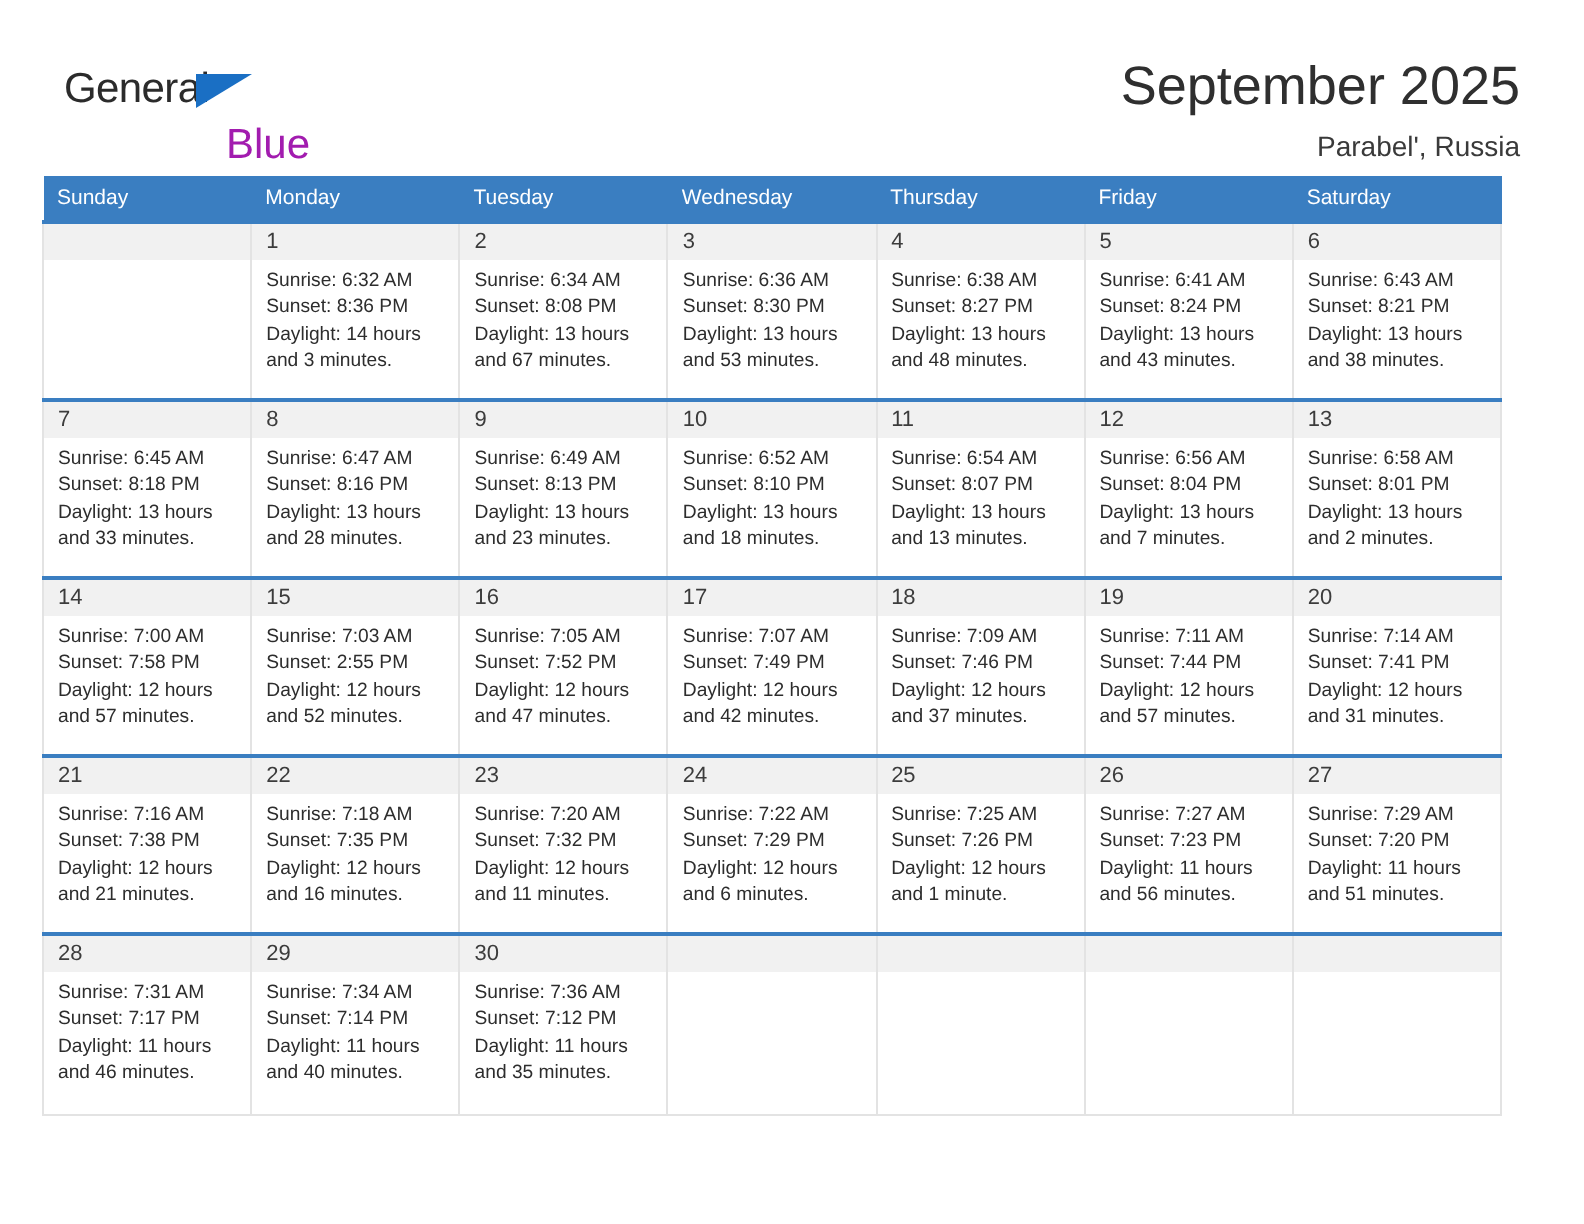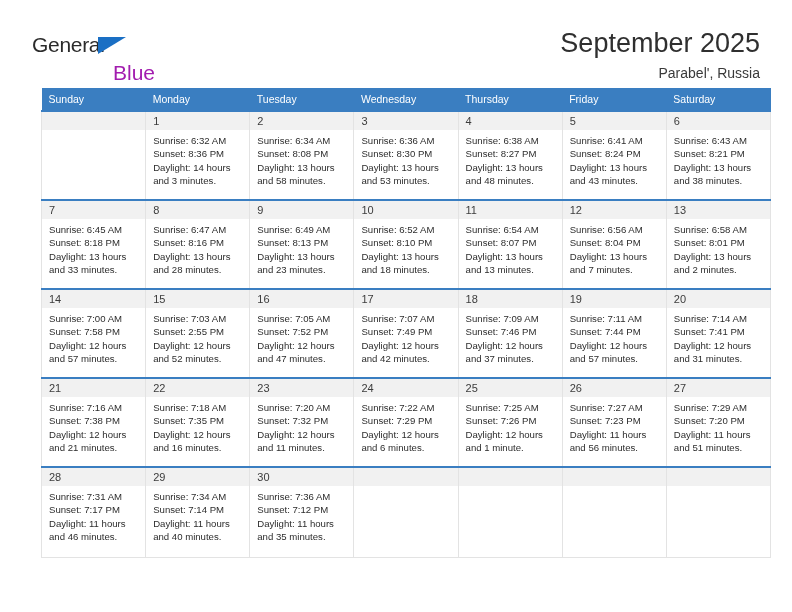--- a/index.html
+++ b/index.html
@@ -63,21 +63,21 @@
     line-height: 1.15;
     letter-spacing: 0px;
   }
   .cal-sub {
     font-size: 14px;
     color: #3a3a3a;
     margin-top: 6px;
   }
 
   
-  .cal-wrap { padding: 0 41px; }
+  .cal-wrap { padding: 0 21px; }
   table.cal {
     width: 730px;
     border-collapse: collapse;
     table-layout: fixed;
   }
   table.cal th {
     background: #3a7ec1;
     color: #ffffff;
     font-size: 10.5px;
     font-weight: normal;
@@ -167,21 +167,21 @@
                 <div>Daylight: 14 hours</div>
                 <div>and 3 minutes.</div>
               </div>
             </td>
           <td>
               <div class="daynum-band">2</div>
               <div class="cell-body">
                 <div>Sunrise: 6:34 AM</div>
                 <div>Sunset: 8:08 PM</div>
                 <div>Daylight: 13 hours</div>
-                <div>and 58 minutes.</div>
+                <div>and 67 minutes.</div>
               </div>
             </td>
           <td>
               <div class="daynum-band">3</div>
               <div class="cell-body">
                 <div>Sunrise: 6:36 AM</div>
                 <div>Sunset: 8:30 PM</div>
                 <div>Daylight: 13 hours</div>
                 <div>and 53 minutes.</div>
               </div>

